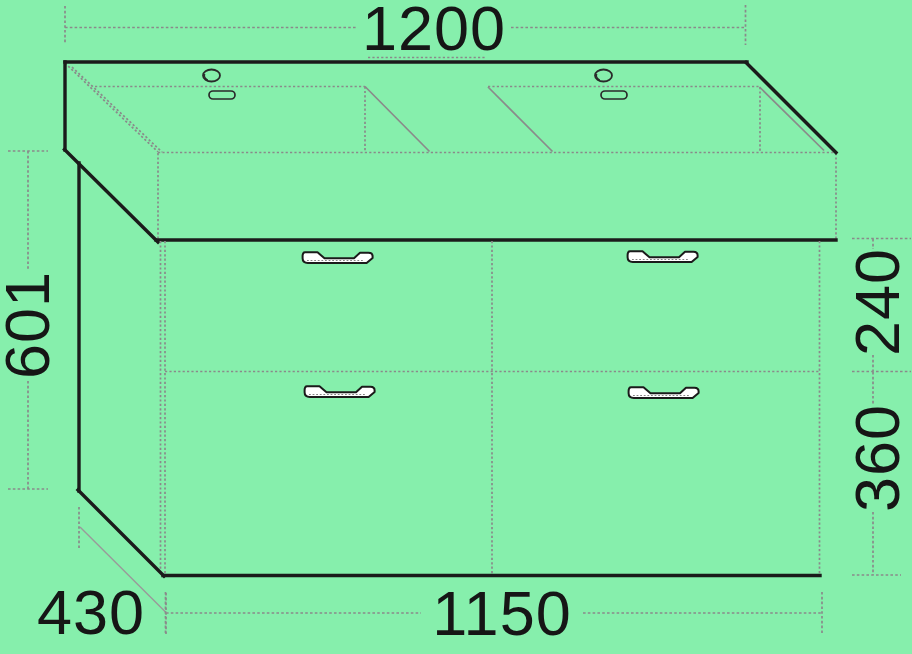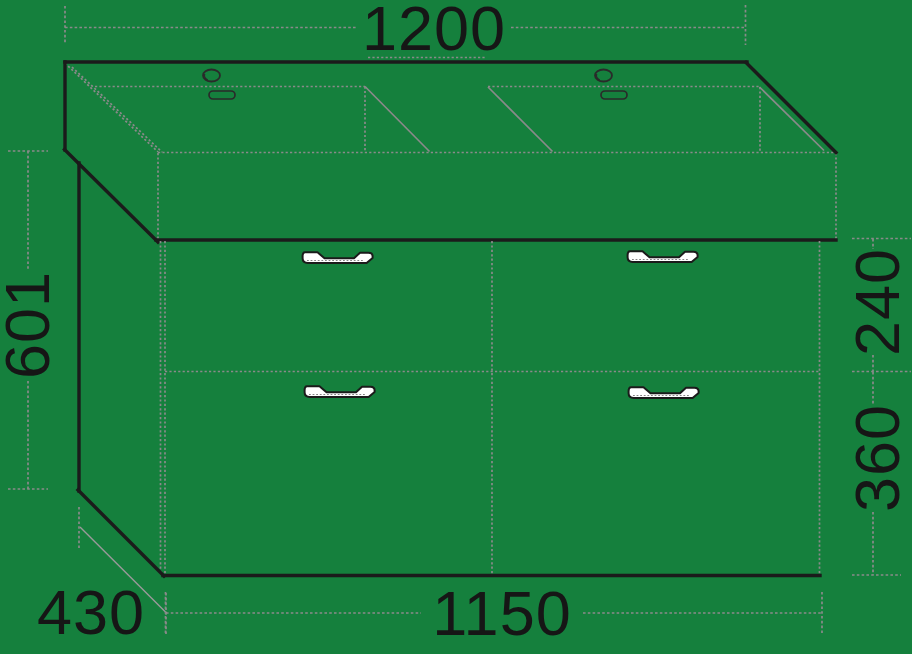--- a/index.html
+++ b/index.html
@@ -4,21 +4,21 @@
 <style>
   html, body {
     margin: 0;
     padding: 0;
     background: #ffffff;
   }
   .canvas {
     position: relative;
     width: 912px;
     height: 654px;
-    background: #15803d;
+    background: #86efac;
     overflow: hidden;
   }
   svg.drawing {
     display: block;
     width: 912px;
     height: 654px;
   }
   .dim-text {
     font-family: "Liberation Sans", sans-serif;
     font-size: 63px;

